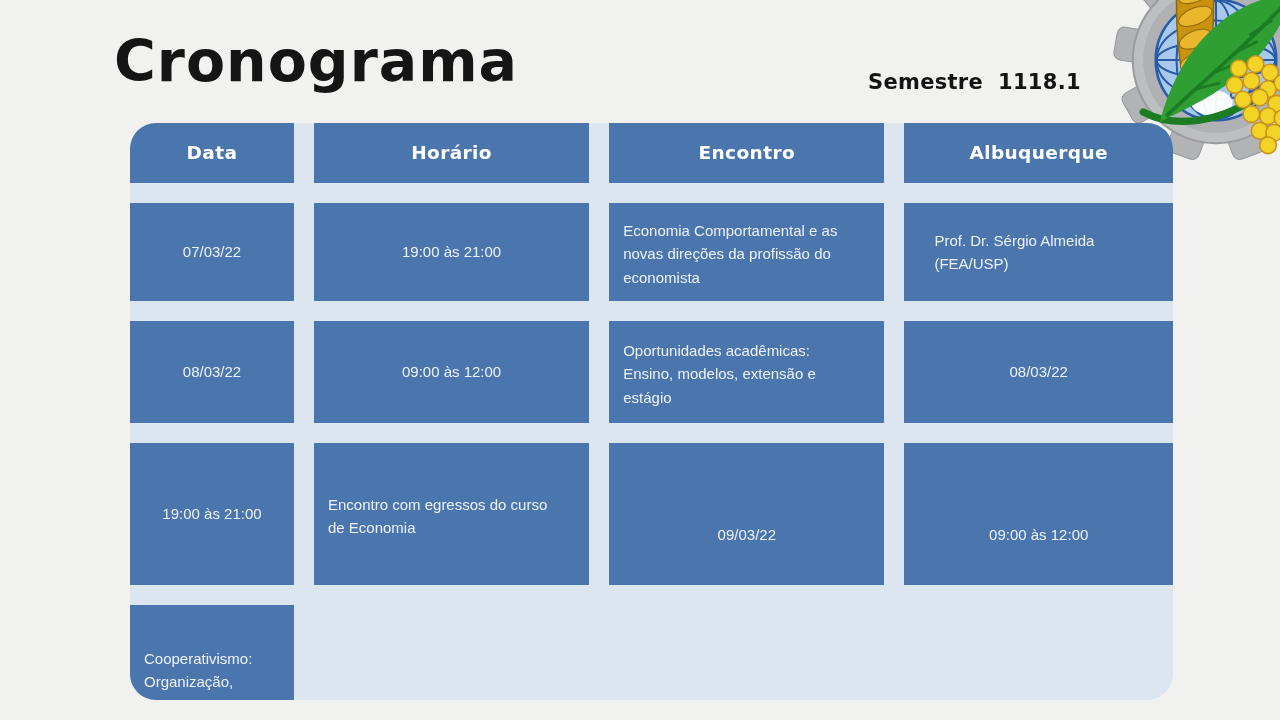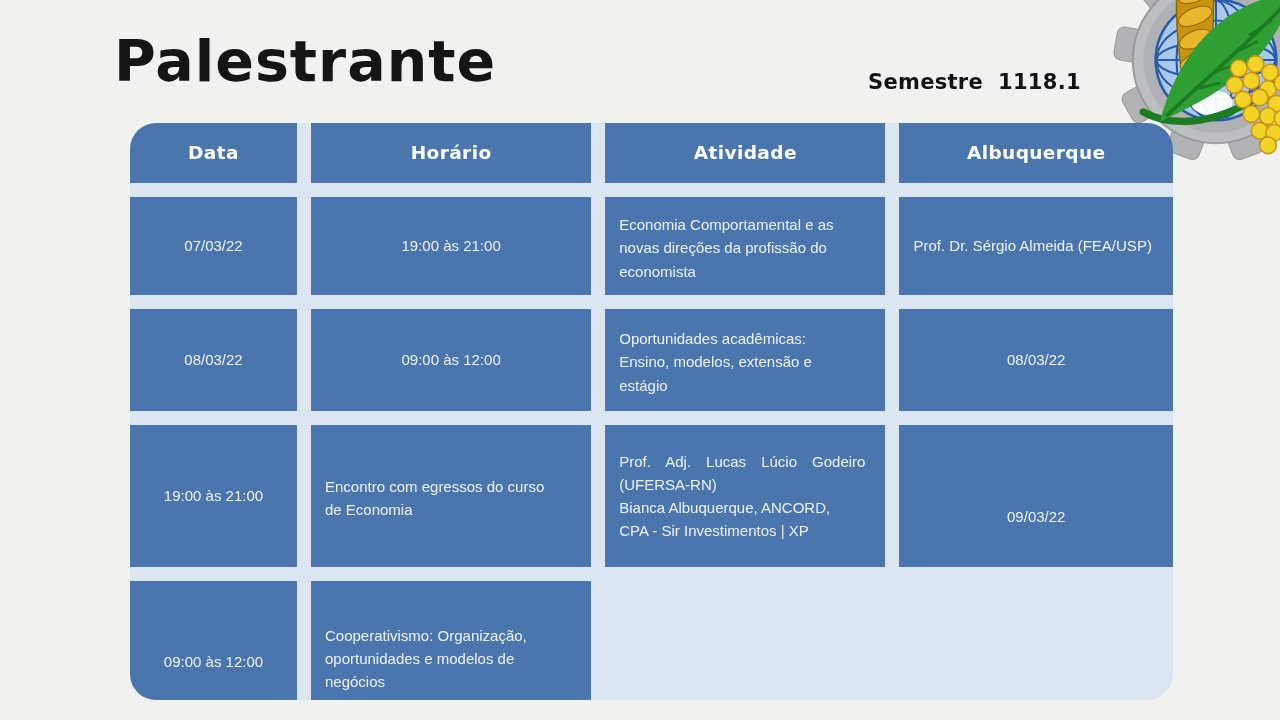--- a/index.html
+++ b/index.html
@@ -20,45 +20,45 @@
     font-weight:bold;font-size:21px;color:#141414;letter-spacing:.3px;
   }
   .emblem{position:absolute;top:-44px;right:-40px;width:208px;height:208px;}
   .schedule{
     position:absolute;left:130px;top:123px;width:1043px;height:577px;
     border-radius:26px;overflow:hidden;
     background:#dce6f1;
     display:grid;
     grid-template-columns:174fr 292fr 292fr 285fr;
     grid-template-rows:60px 98px 102px 142px auto;
-    gap:14px;
+    gap:20px;
   }
   .cell{
     background:#4a76ad;
     display:flex;align-items:center;
     color:#edf2f9;font-size:15px;line-height:1.55;
     white-space:pre-line;
   }
   .hcell{
     justify-content:center;text-align:center;
     font-family:"DejaVu Sans",sans-serif;
     font-weight:bold;font-size:18.5px;color:#ffffff;letter-spacing:.4px;
     white-space:normal;
   }
   .center{justify-content:center;}
   .ativ{padding:10px 36px 6px 14px;}
-  .pale{padding:10px 20px 10px 14px;}
+  .pale{padding:10px 20px 10px 30px;}
   .pale > div{width:100%;}
   .just{text-align:justify;}
   .r4{padding-top:42px;}
 </style>
 </head>
 <body>
 
-<div class="title">Palestrante</div>
+<div class="title">Cronograma</div>
 
 <div class="subtitle">
   <span>Semestre</span>
   <span>1118.1</span>
 </div>
 
 <svg class="emblem" viewBox="0 0 200 200">
 
   <g fill="#b2b3b5" stroke="#96979a" stroke-width="1">
     <rect x="84" y="2" width="32" height="30" rx="7" transform="rotate(0 100 100)"></rect>
@@ -126,36 +126,33 @@
       <circle cx="142" cy="168" r="8"></circle>
     <circle cx="156" cy="170" r="8"></circle>
       <circle cx="150" cy="182" r="8"></circle>
   </g>
 </svg>
 
 <div class="schedule">
 
   <div class="cell hcell">Data</div>
   <div class="cell hcell">Horário</div>
-  <div class="cell hcell">Atividade</div>
+  <div class="cell hcell">Encontro</div>
   <div class="cell hcell">Albuquerque</div>
 
   <div class="cell center">07/03/22</div>
   <div class="cell center">19:00 às 21:00</div>
   <div class="cell ativ">Economia Comportamental e as novas direções da profissão do economista</div>
   <div class="cell pale"><div>Prof. Dr. Sérgio Almeida (FEA/USP)</div></div>
 
   <div class="cell center">08/03/22</div>
   <div class="cell center">09:00 às 12:00</div>
   <div class="cell ativ">Oportunidades acadêmicas:
 Ensino, modelos, extensão e estágio</div>
 
   <div class="cell center">08/03/22</div>
   <div class="cell center">19:00 às 21:00</div>
   <div class="cell ativ">Encontro com egressos do curso de Economia</div>
-  <div class="cell pale"><div class="just">Prof. Adj. Lucas Lúcio Godeiro (UFERSA-RN)
-Bianca Albuquerque, ANCORD,
-CPA - Sir Investimentos | XP</div></div>
 
   <div class="cell center r4">09/03/22</div>
   <div class="cell center r4">09:00 às 12:00</div>
   <div class="cell ativ r4">Cooperativismo: Organização, oportunidades e modelos de negócios</div>
 </div>
 
 </body></html>

